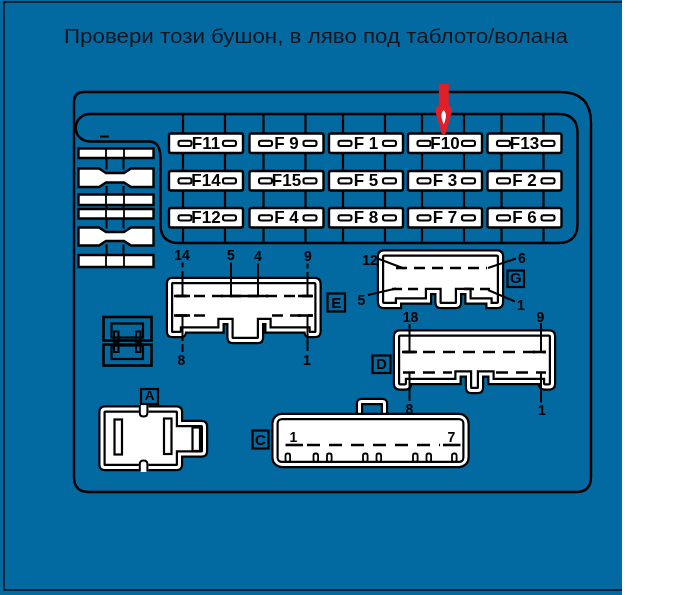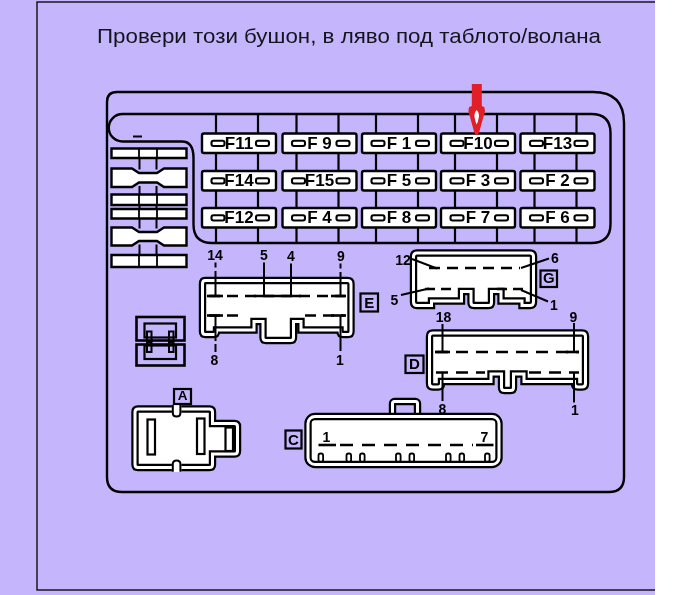--- a/index.html
+++ b/index.html
@@ -1,17 +1,17 @@
 <!DOCTYPE html>
 <html><head>
 <meta charset="utf-8">
 <style>
   html,body{margin:0;padding:0;background:#fff;}
-  #page{position:relative;width:622px;height:595px;background:#c4b5fd;overflow:hidden;
-        font-family:"Liberation Sans",sans-serif;padding-left:33px;}
+  #page{position:relative;width:622px;height:595px;background:#0369a1;overflow:hidden;
+        font-family:"Liberation Sans",sans-serif;}
 </style>
 </head>
 <body>
 <div id="page">
 <svg width="683" height="595" viewBox="0 0 683 595" xmlns="http://www.w3.org/2000/svg">
 
   <rect x="4" y="2" width="672.5" height="588" fill="none" stroke="#000" stroke-width="1.3"></rect>
 
   <text x="64" y="43" font-size="21" font-weight="400" fill="#14141c" textLength="504" lengthAdjust="spacingAndGlyphs">Провери този бушон, в ляво под таблото/волана</text>
 

